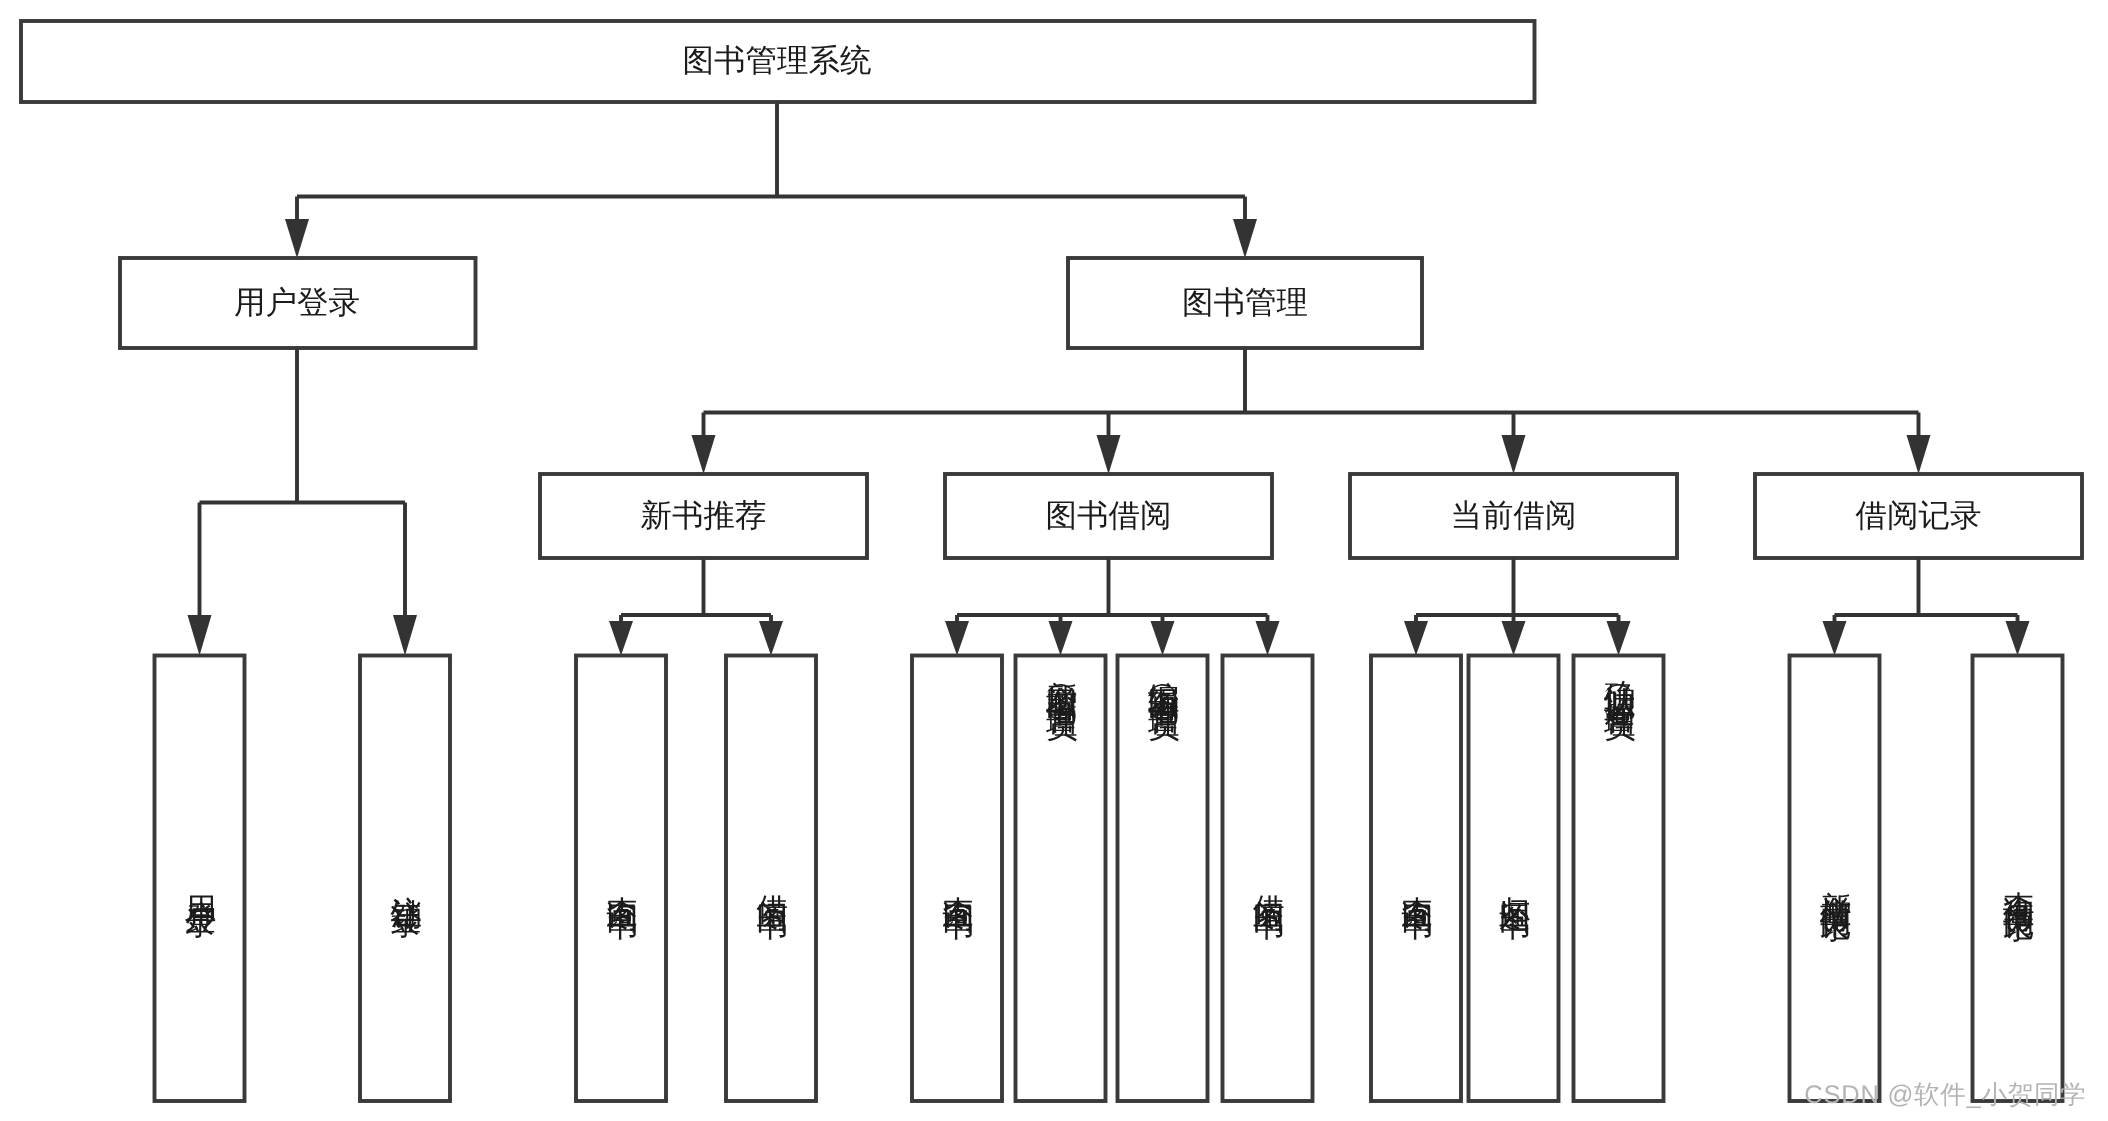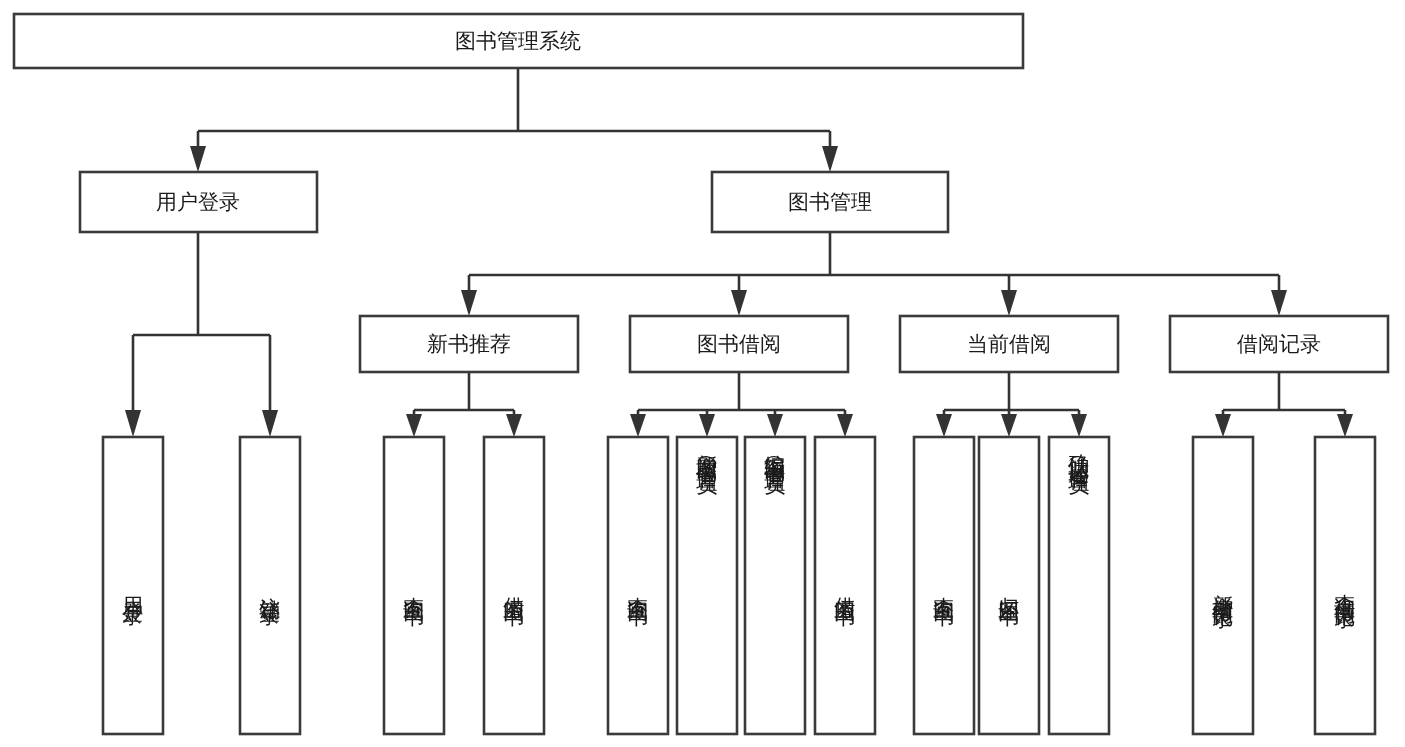--- a/index.html
+++ b/index.html
@@ -248,14 +248,15 @@
     <span class="leaf-label">确认归还（管理员）</span>
   </div>
 
   <div class="leaf-label-wrap" style="left:1193px; top:437px; width:60px; height:297px;">
     <span class="leaf-label">新增借阅记录</span>
   </div>
   <div class="leaf-label-wrap" style="left:1315px; top:437px; width:60px; height:297px;">
     <span class="leaf-label">查询借阅记录</span>
   </div>
 
+  <div class="watermark">CSDN @软件_小贺同学</div>
 
 </div>
 
 </body></html>

